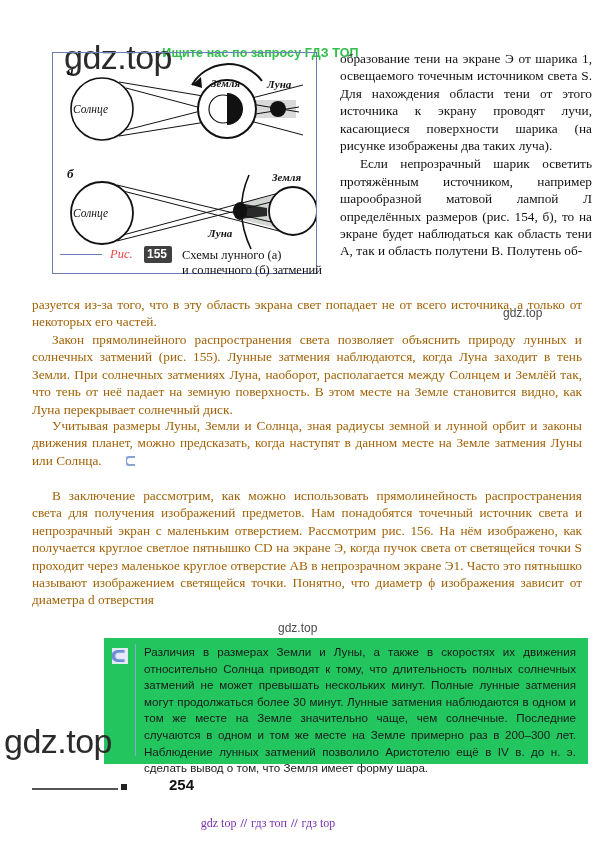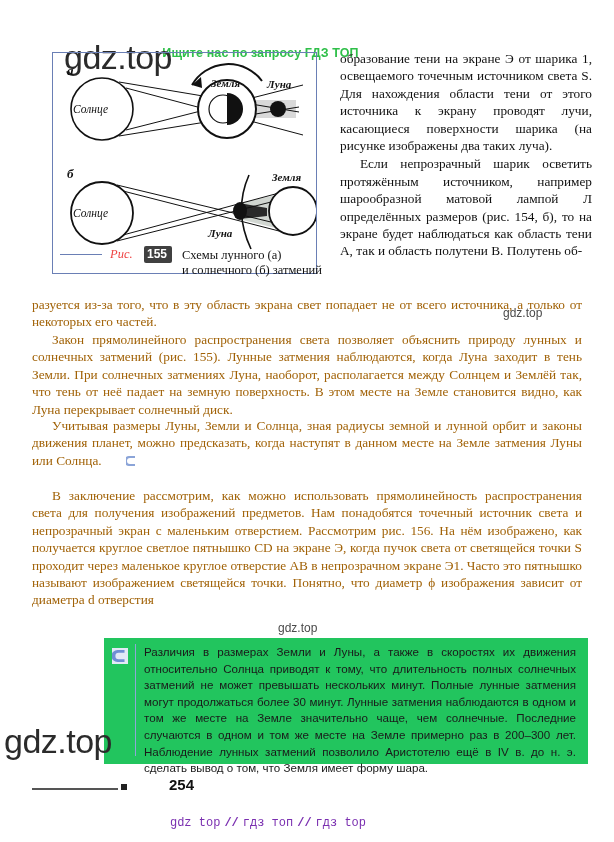--- a/index.html
+++ b/index.html
@@ -122,21 +122,21 @@
   .pnum-rule{position:absolute;left:32px;top:788px;width:86px;height:2px;background:#555;}
   .pnum-sq{position:absolute;left:121px;top:784px;width:6px;height:6px;background:#222;}
   .pnum{
     position:absolute;left:134px;top:776px;
     font-family:"Liberation Sans", sans-serif;font-weight:bold;font-size:15px;color:#111;margin-left:35px;
   }
 
   
   .footer{
     position:absolute;left:0;top:816px;width:536px;text-align:center;
-    font-family:Liberation Mono, monospace;font-size:12px;color:#7a2fb0;
+    font-family:Liberation Serif, serif;font-size:12px;color:#7a2fb0;
   }
   .footer .sep{color:#7a2fb0;margin:0 4px;font-weight:bold;}
 </style>
 </head>
 <body>
 
 <div class="page">
 
   <div class="promo">Ищите нас по запросу ГДЗ ТОП</div>
 

